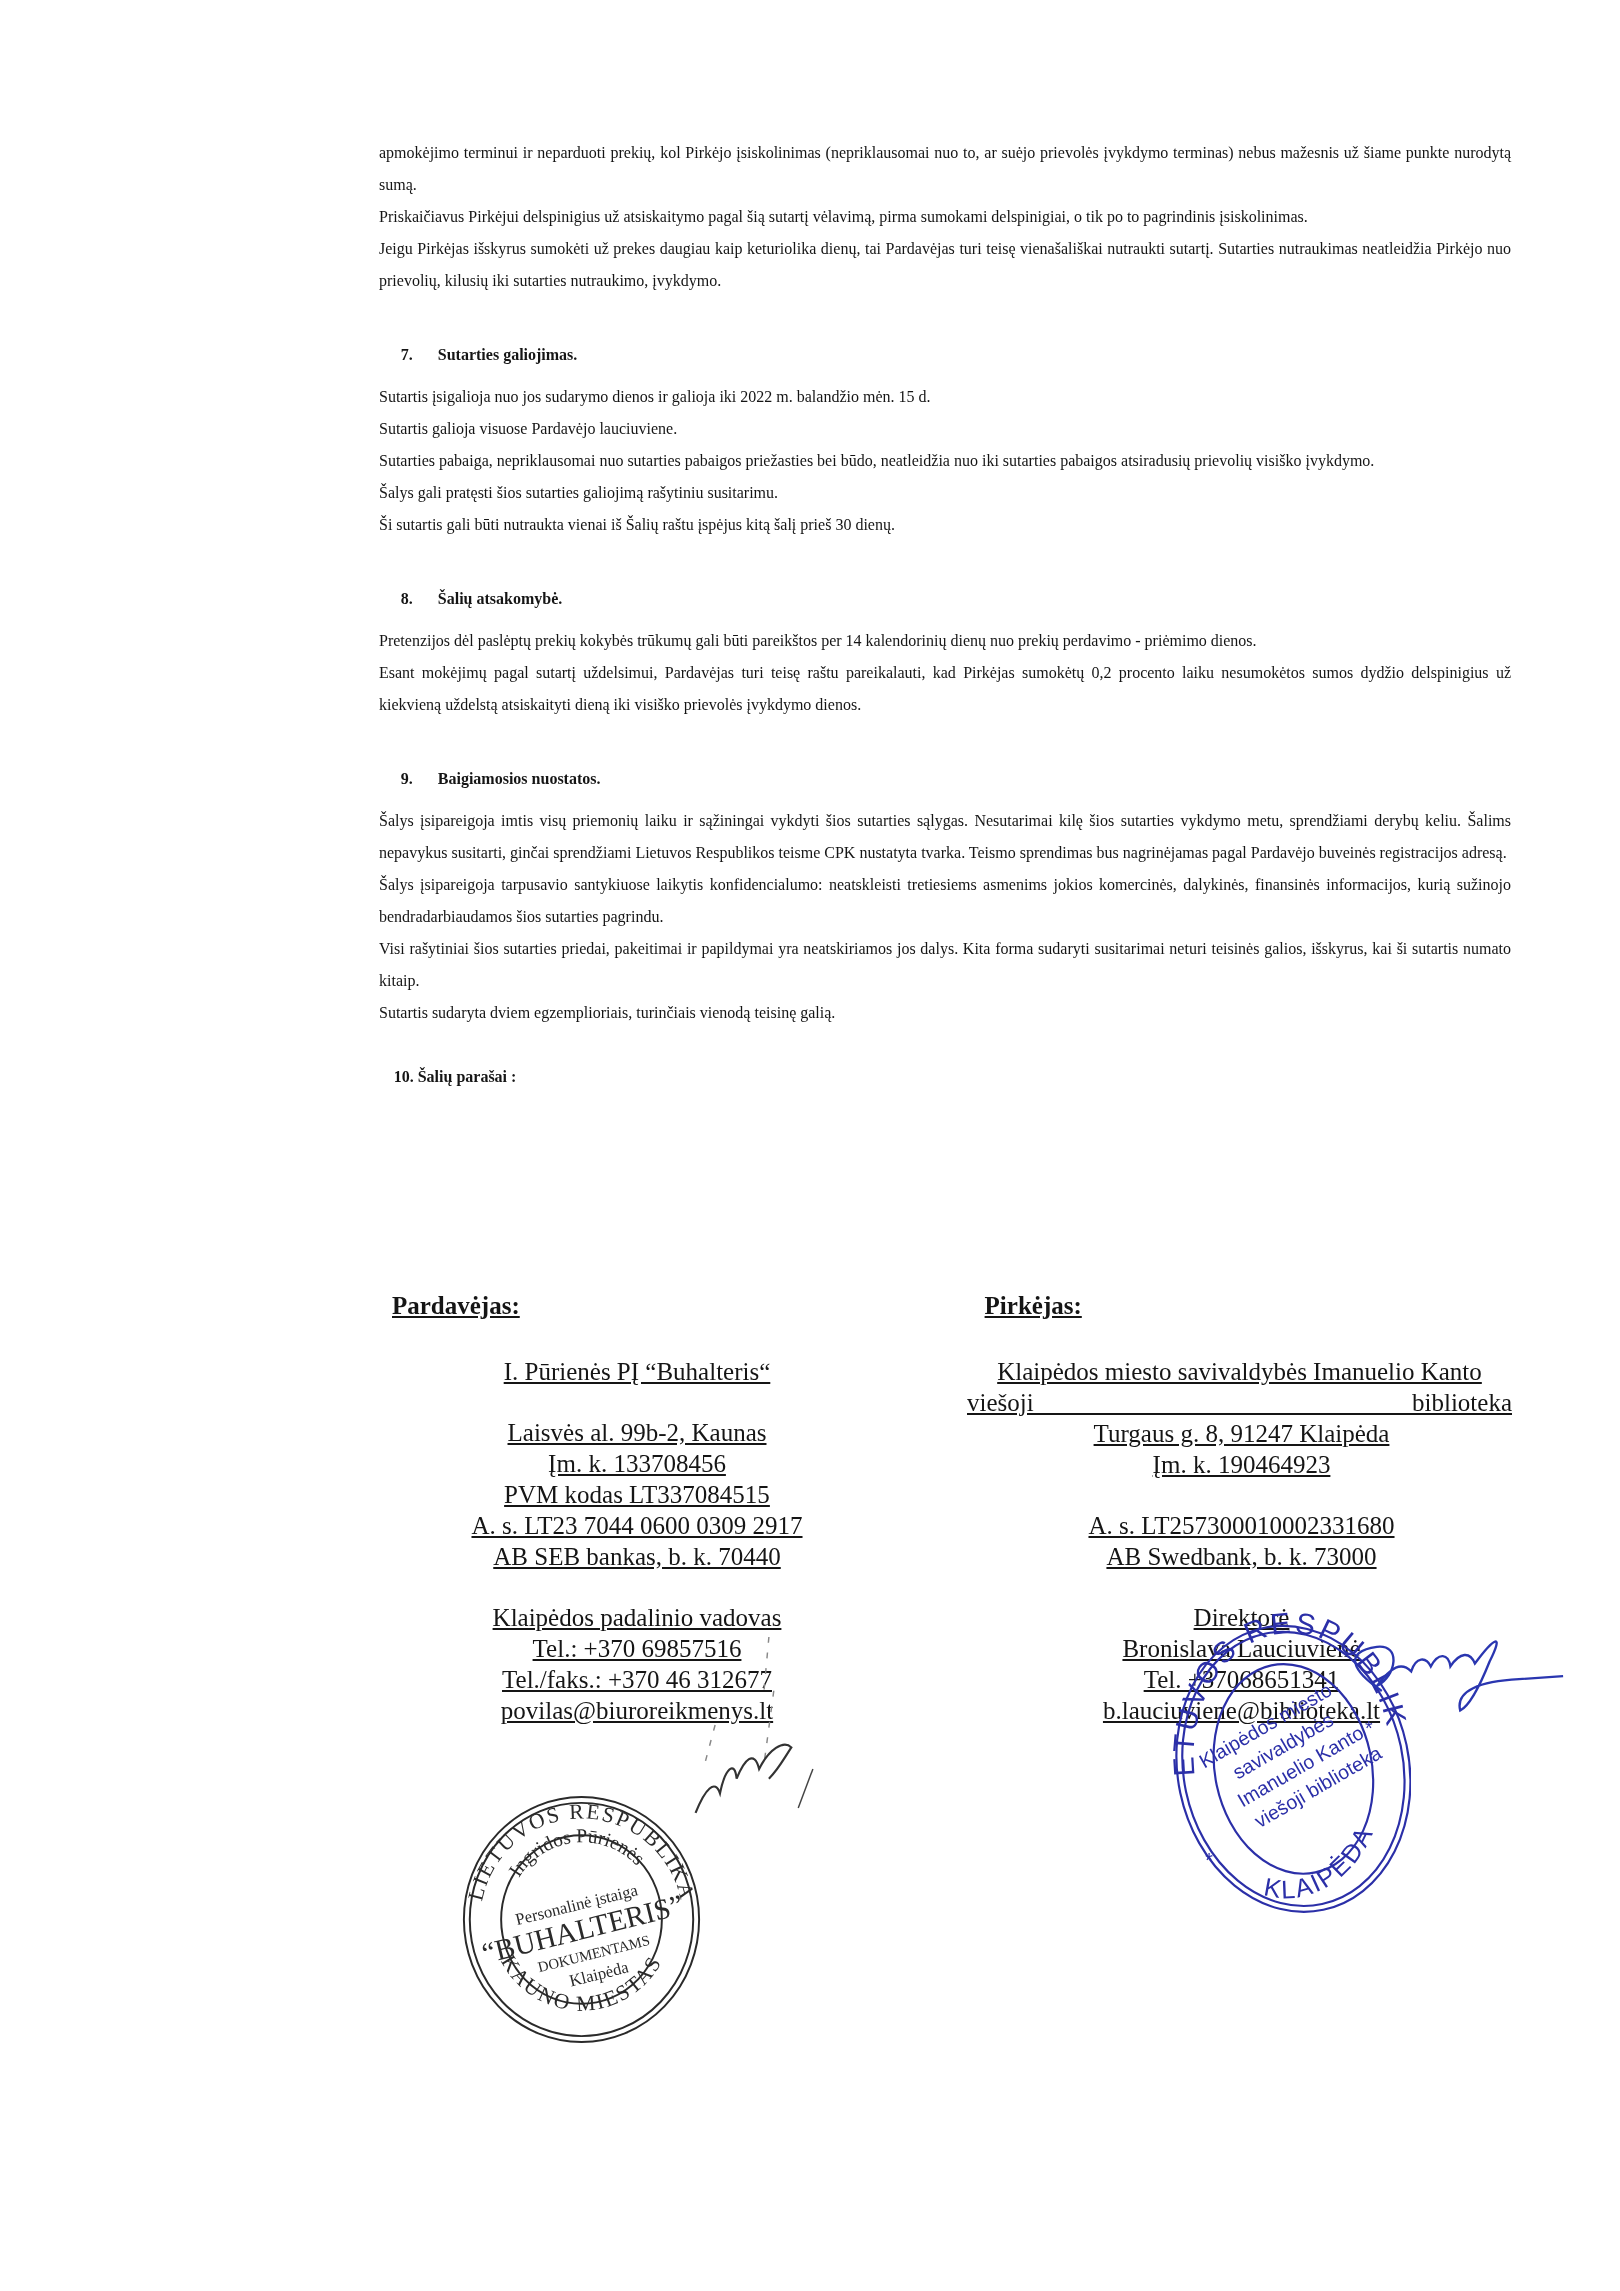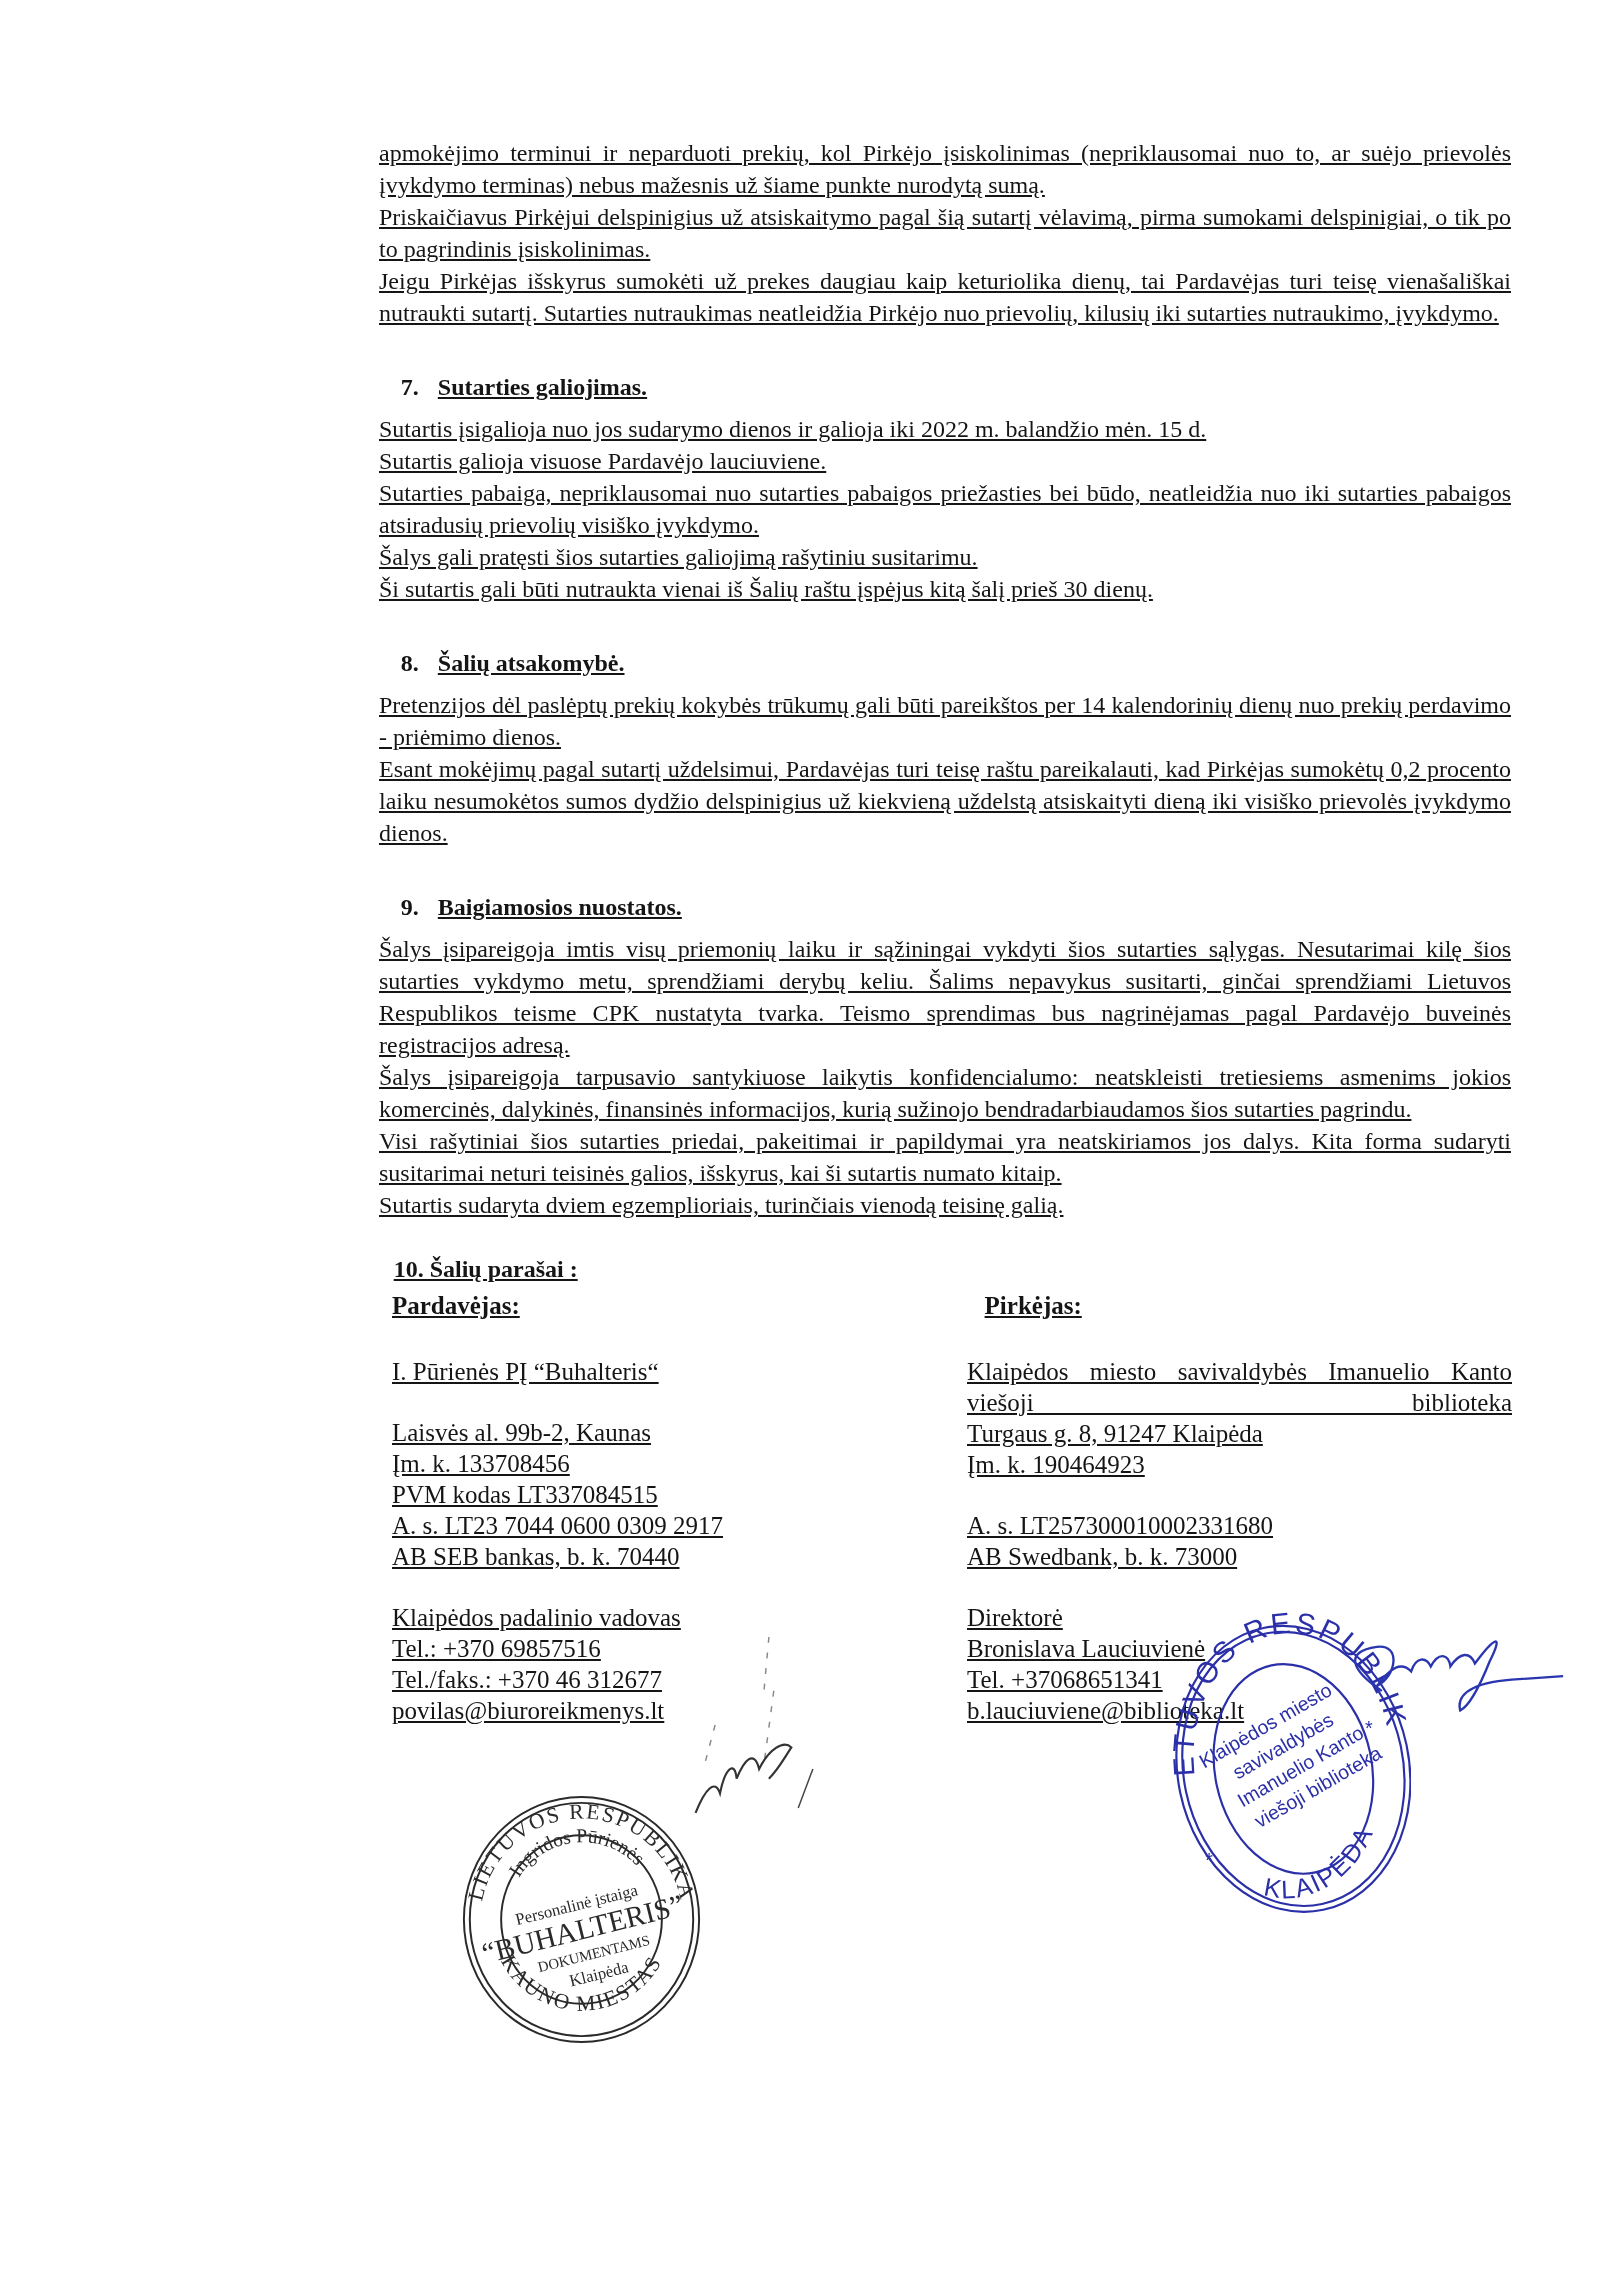--- a/index.html
+++ b/index.html
@@ -1,33 +1,33 @@
 <!DOCTYPE html>
 <html><head>
 <meta charset="utf-8">
 <style>
   html, body { margin:0; padding:0; background:#ffffff; }
   body { width:1620px; height:2292px; position:relative; overflow:hidden;
          font-family:"Liberation Serif", "DejaVu Serif", serif; color:#151515; }
   .page { position:absolute; left:0; top:0; width:1620px; height:2292px; }
   .body-text { position:absolute; left:379px; width:1132px; top:137px;
-               font-size:24px; line-height:32px; text-align:justify;text-decoration:underline; }
+               font-size:16px; line-height:32px; text-align:justify; }
   .para { margin:0; }
   .section { margin:0; }
   .section-gap { height:32px; }
   .heading { font-weight:bold; margin:10px; padding-left:11.8px; }
   .heading .num { display:inline-block; width:37px; }
   .sig-heading { font-weight:bold; padding-left:14.7px; margin:0; }
   .sigwrap { position:absolute; top:1290px; left:392px; width:1176px; }
   .col { position:absolute; top:0; font-size:25px; line-height:31px;text-decoration:underline; }
   .col.left { left:0; width:490px; }
   .col.right { left:575px; width:549px; }
   .col .role { font-weight:bold; margin:0 0 35px 0; }
   .col.right .role { padding-left:17.6px; }
-  .col .line { margin:0; white-space:nowrap; }
+  .col .line { margin:0; white-space:nowrap;text-align:center; }
   .col .gap { height:30px; }
   .buyer-name { text-align:justify; text-align-last:justify; width:545px; white-space:normal !important; }
   .stamp { position:absolute; }
   .stamp svg { display:block; }
 </style>
 </head>
 <body>
 
 <div class="page">
 

